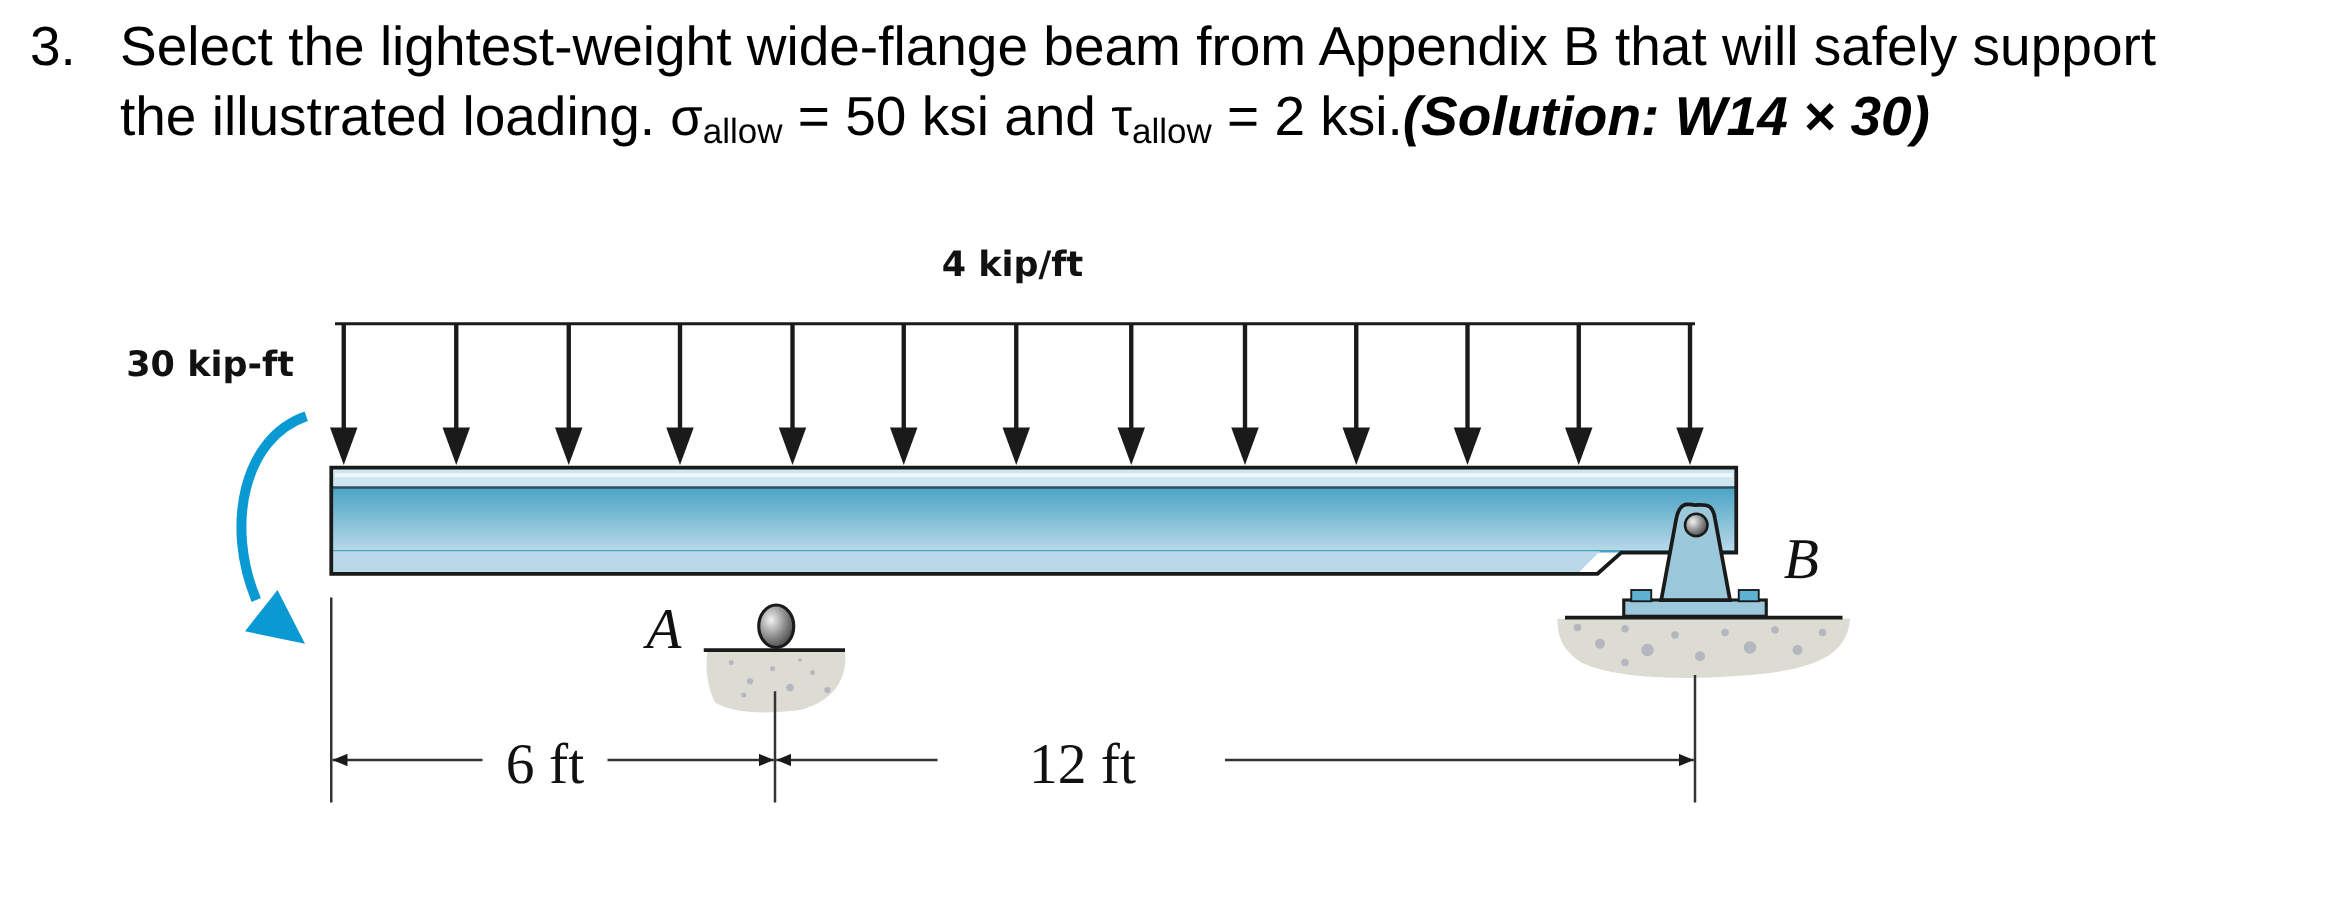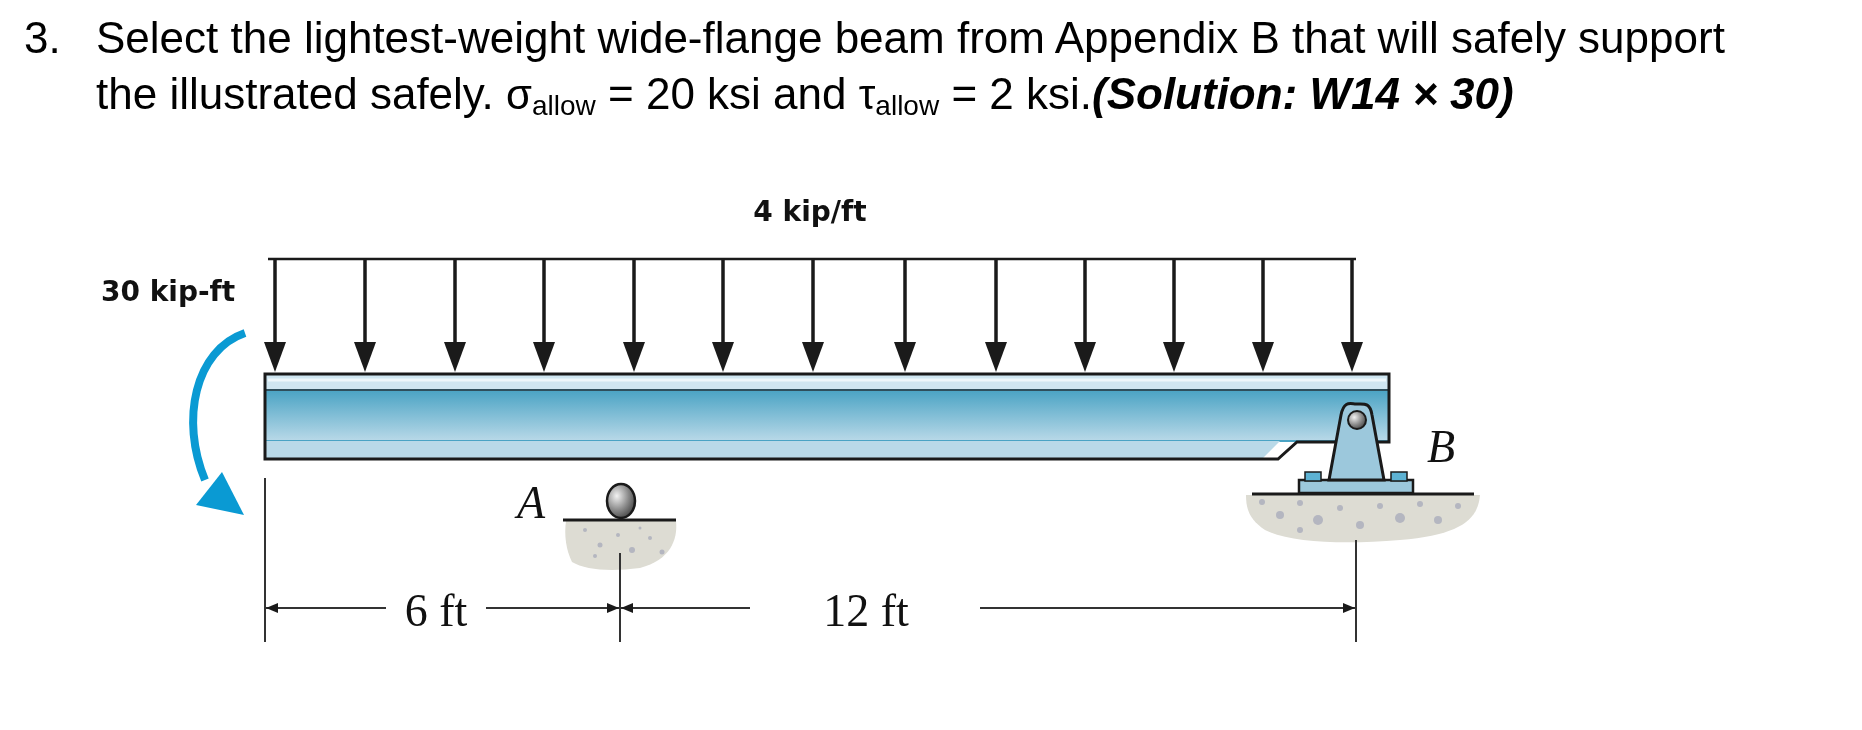--- a/index.html
+++ b/index.html
@@ -15,22 +15,22 @@
   .lbl-serif { font-family:"Liberation Serif", serif; }
 </style>
 </head>
 <body>
 
 <div class="problem">
   <span class="num">3.</span>
   <div class="body">
     <div>Select the lightest-weight wide-flange beam from Appendix B that will safely support</div>
     <div>
-      <span>the illustrated safely.</span>
-      <span class="sym">σ</span><span class="sub">allow</span><span> = 20 ksi and </span><span class="sym">τ</span><span class="sub">allow</span><span> = 2 ksi.</span><span class="bold">(Solution: W14 × 30)</span>
+      <span>the illustrated loading.</span>
+      <span class="sym">σ</span><span class="sub">allow</span><span> = 50 ksi and </span><span class="sym">τ</span><span class="sub">allow</span><span> = 2 ksi.</span><span class="bold">(Solution: W14 × 30)</span>
     </div>
   </div>
 </div>
 
 <svg width="1862" height="730" viewBox="0 0 1862 730">
   <defs>
     <linearGradient id="webGrad" x1="0" y1="0" x2="0" y2="1">
       <stop offset="0" stop-color="#4aa3c4"></stop>
       <stop offset="1" stop-color="#b9d9e8"></stop>
     </linearGradient>

